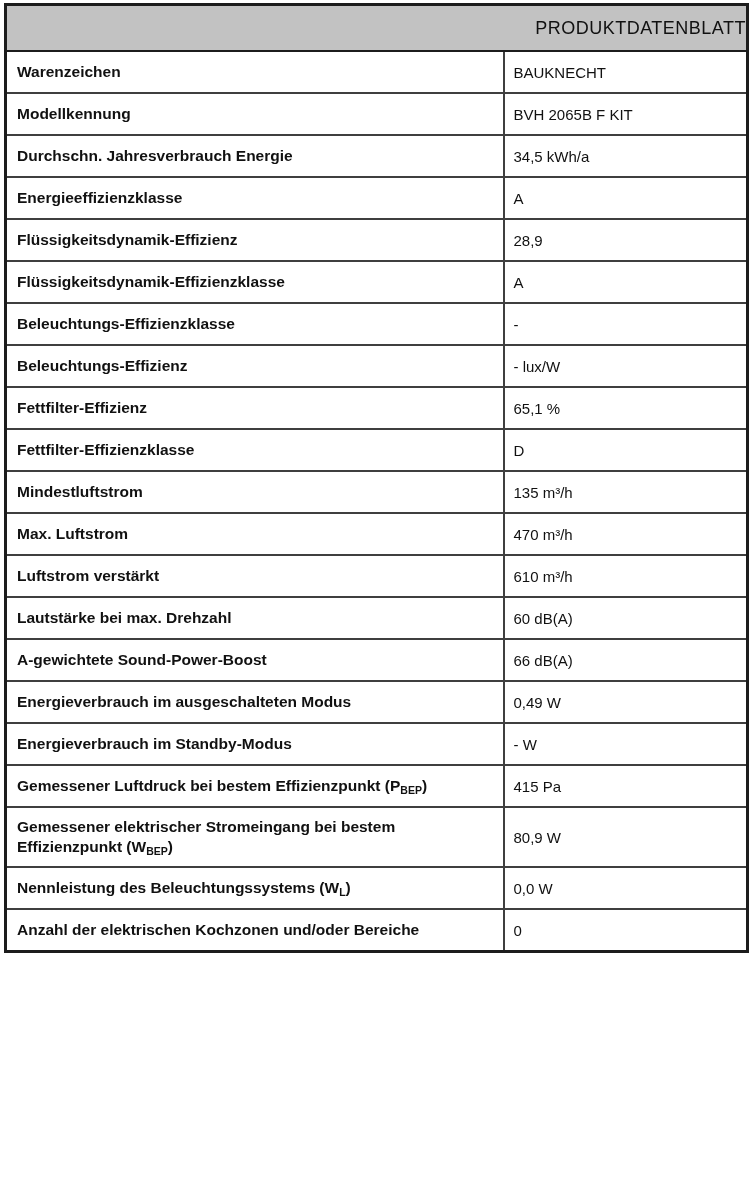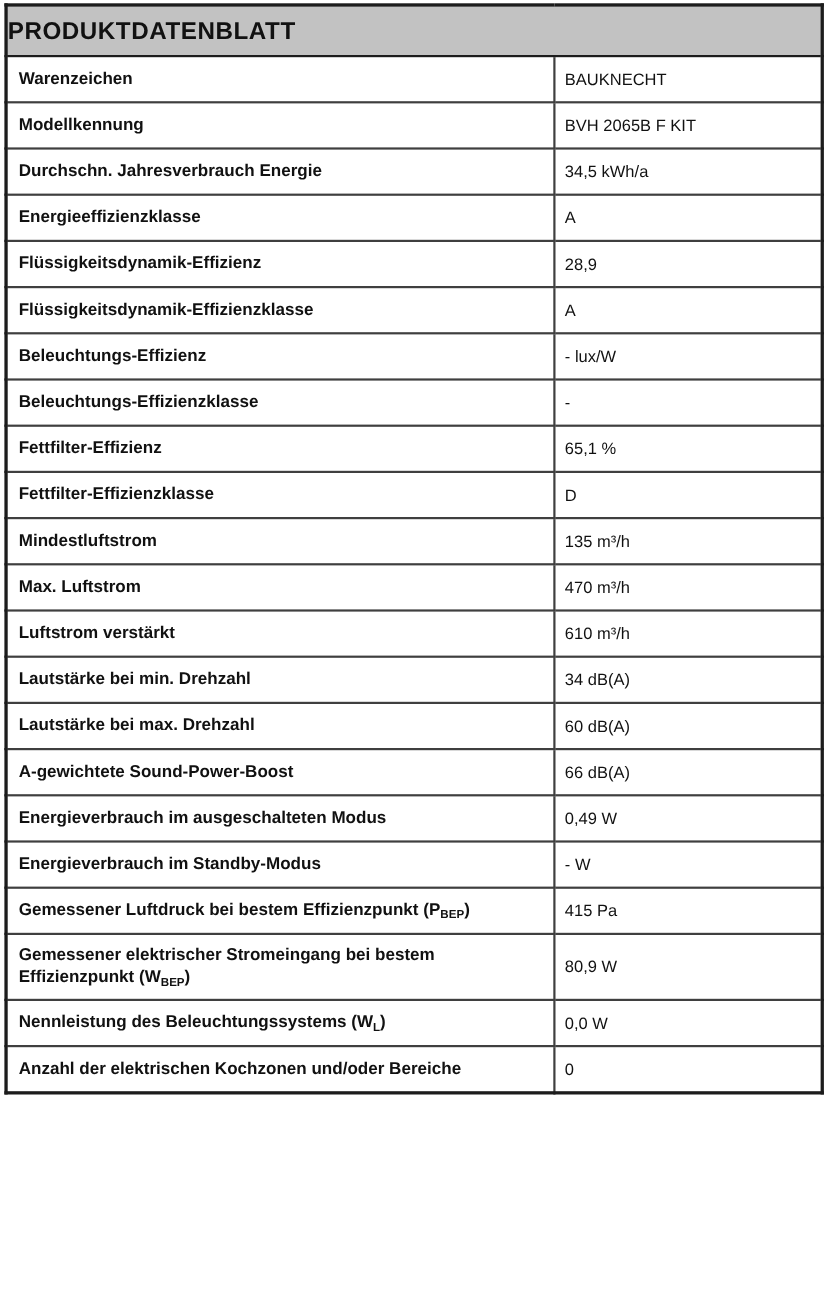--- a/index.html
+++ b/index.html
@@ -21,24 +21,24 @@
     border-collapse:collapse;
     table-layout:fixed;
     border:3px solid var(--border-dark);
   }
   col.c-label{width:498px;}
   col.c-value{width:244px;}
   th.sheet-title{
     background:var(--header-bg);
     border:2px solid var(--border-dark);
     height:40px;
-    font-size:22px;
-    font-weight:bold;
+    font-size:18px;
+    font-weight:normal;
     letter-spacing:0.5px;
-    text-align:left;
+    text-align:right;
     vertical-align:middle;
     padding:2px 0;
   }
   td{
     border:2px solid var(--border-inner);
     vertical-align:middle;
     overflow:hidden;
   }
   td.label-cell{
     font-weight:bold;
@@ -98,27 +98,27 @@
     <td class="label-cell">Flüssigkeitsdynamik-Effizienz</td>
     <td class="value-cell">28,9</td>
   </tr>
 
   <tr>
     <td class="label-cell">Flüssigkeitsdynamik-Effizienzklasse</td>
     <td class="value-cell">A</td>
   </tr>
 
   <tr>
-    <td class="label-cell">Beleuchtungs-Effizienz</td>
-    <td class="value-cell">- lux/W</td>
+    <td class="label-cell">Beleuchtungs-Effizienzklasse</td>
+    <td class="value-cell">-</td>
   </tr>
 
   <tr>
-    <td class="label-cell">Beleuchtungs-Effizienzklasse</td>
-    <td class="value-cell">-</td>
+    <td class="label-cell">Beleuchtungs-Effizienz</td>
+    <td class="value-cell">- lux/W</td>
   </tr>
 
   <tr>
     <td class="label-cell">Fettfilter-Effizienz</td>
     <td class="value-cell">65,1 %</td>
   </tr>
 
   <tr>
     <td class="label-cell">Fettfilter-Effizienzklasse</td>
     <td class="value-cell">D</td>
@@ -132,24 +132,20 @@
   <tr>
     <td class="label-cell">Max. Luftstrom</td>
     <td class="value-cell">470 m³/h</td>
   </tr>
 
   <tr>
     <td class="label-cell">Luftstrom verstärkt</td>
     <td class="value-cell">610 m³/h</td>
   </tr>
 
-  <tr>
-    <td class="label-cell">Lautstärke bei min. Drehzahl</td>
-    <td class="value-cell">34 dB(A)</td>
-  </tr>
 
   <tr>
     <td class="label-cell">Lautstärke bei max. Drehzahl</td>
     <td class="value-cell">60 dB(A)</td>
   </tr>
 
   <tr>
     <td class="label-cell">A-gewichtete Sound-Power-Boost</td>
     <td class="value-cell">66 dB(A)</td>
   </tr>

